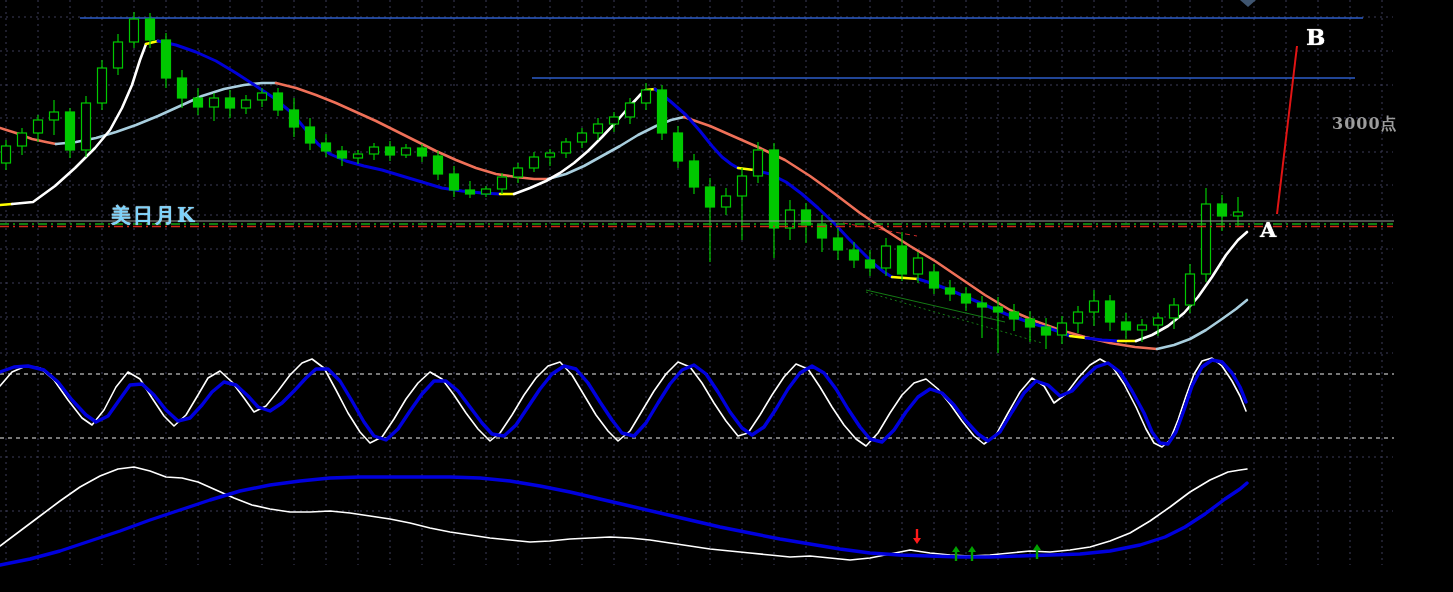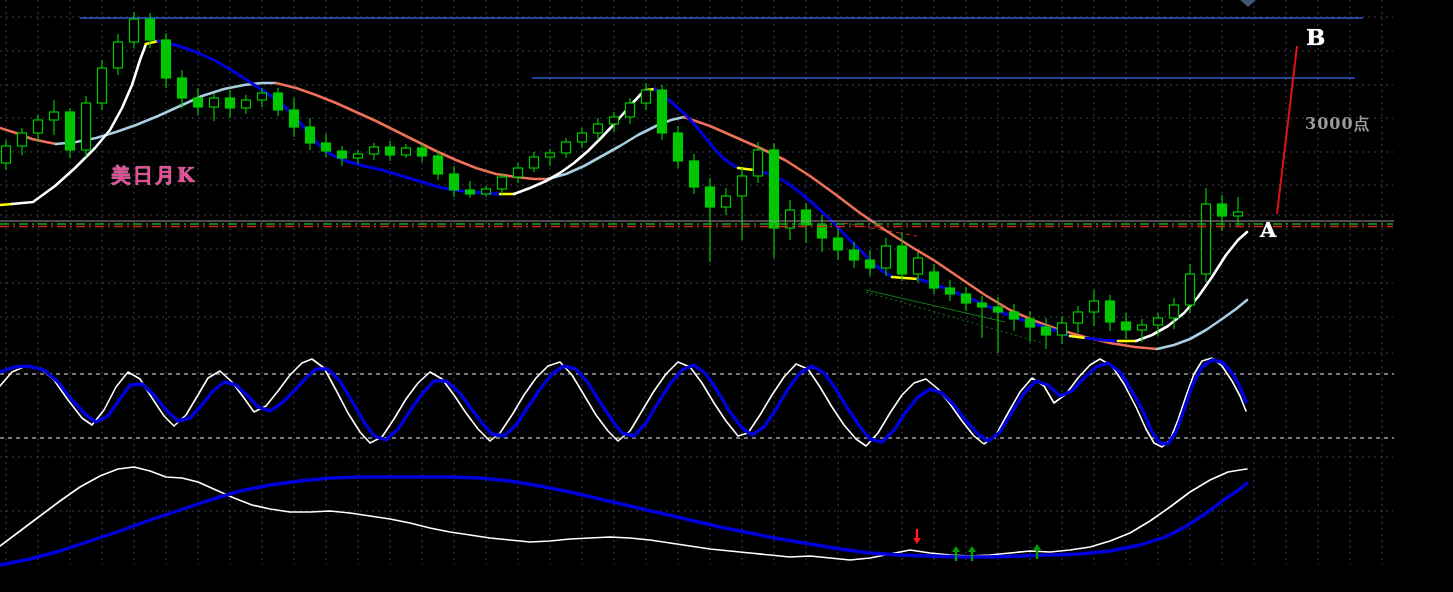--- a/index.html
+++ b/index.html
@@ -1,19 +1,19 @@
 <!DOCTYPE html>
 <html><head>
 <meta charset="utf-8">
 <style>
   html,body{margin:0;padding:0;background:#000;}
   .stage{position:relative;width:1453px;height:592px;background:#000;overflow:hidden;}
   .stage svg{position:absolute;left:0;top:0;}
   .anno{position:absolute;font-family:"DejaVu Serif","Liberation Serif",serif;line-height:1;white-space:nowrap;}
-  .anno-title{color:#ec4899;font-size:20px;font-weight:bold;letter-spacing:2px;text-shadow:0 0 1px #fff;}
+  .anno-title{color:#7dd3fc;font-size:20px;font-weight:bold;letter-spacing:2px;text-shadow:0 0 1px #fff;margin-top:40px;}
   .anno-points{color:#9c9c9c;font-size:16px;font-weight:bold;letter-spacing:1px;}
   .anno-a,.anno-b{color:#ffffff;font-weight:bold;text-shadow:0 0 1px #fff;}
   .anno-a{font-size:21px;}
   .anno-b{font-size:23px;}
 </style>
 </head>
 <body>
 
 <div class="stage">
   <svg id="chart" width="1453" height="592" viewBox="0 0 1453 592">
@@ -302,16 +302,16 @@
         </g>
         <g transform="translate(1037,549)">
           <line x1="0" y1="10" x2="0" y2="0" stroke="#00a000" stroke-width="2.4"></line>
           <polygon points="-4,1 4,1 0,-5" fill="#00a000"></polygon>
         </g>
       </g>
       <polygon points="1240,0 1256,0 1248,7" fill="#3f5570"></polygon>
       <line x1="1277" y1="214" x2="1297" y2="46" stroke="#e11414" stroke-width="2"></line>
     </svg>
   <div class="anno anno-title" style="left: 111px; top: 165px;">美日月K</div>
-  <div class="anno anno-points" style="left: 1305px; top: 116px;">3000点</div>
+  <div class="anno anno-points" style="left: 1332px; top: 116px;">3000点</div>
   <div class="anno anno-a" style="left: 1260px; top: 219px;">A</div>
   <div class="anno anno-b" style="left: 1306px; top: 25px;">B</div>
 </div>
 
 </body></html>

